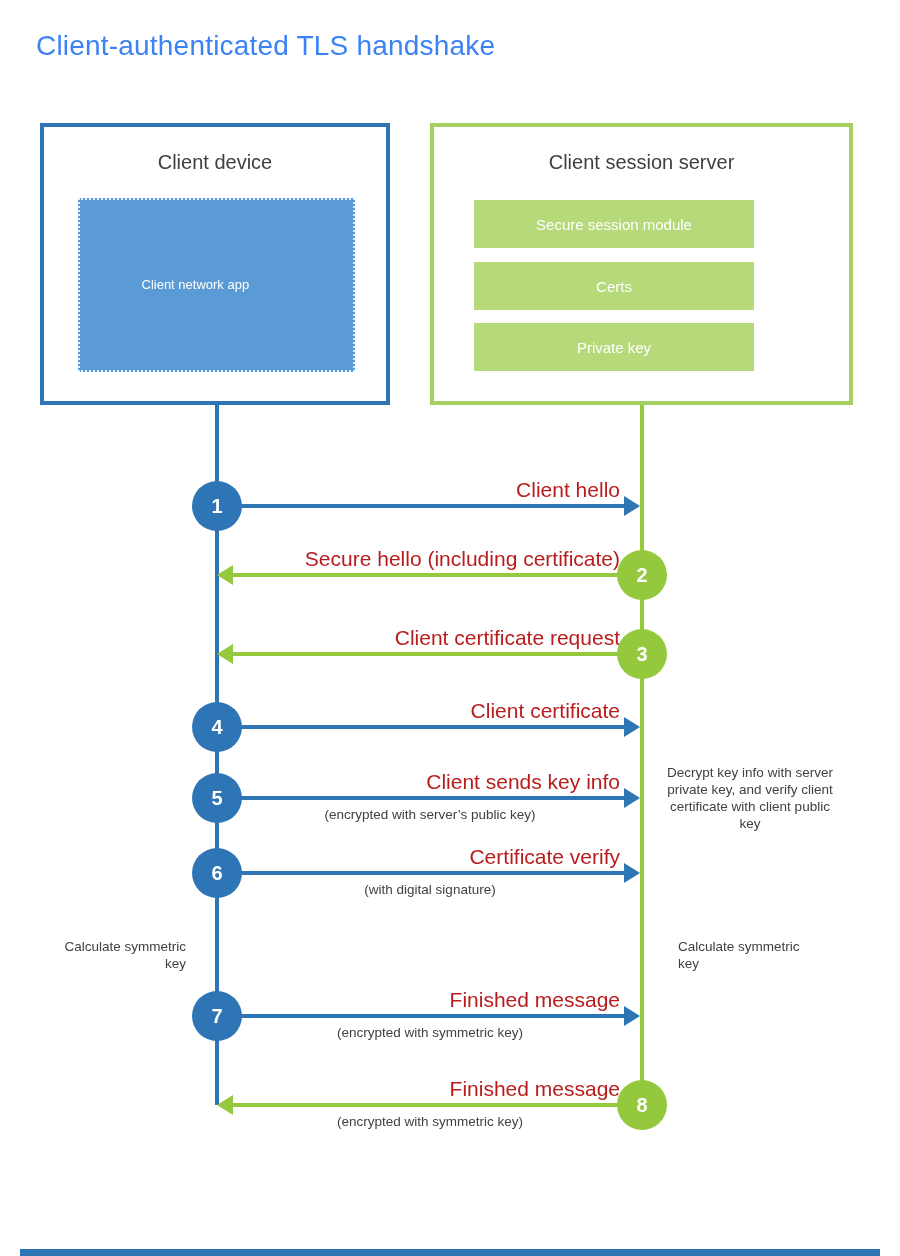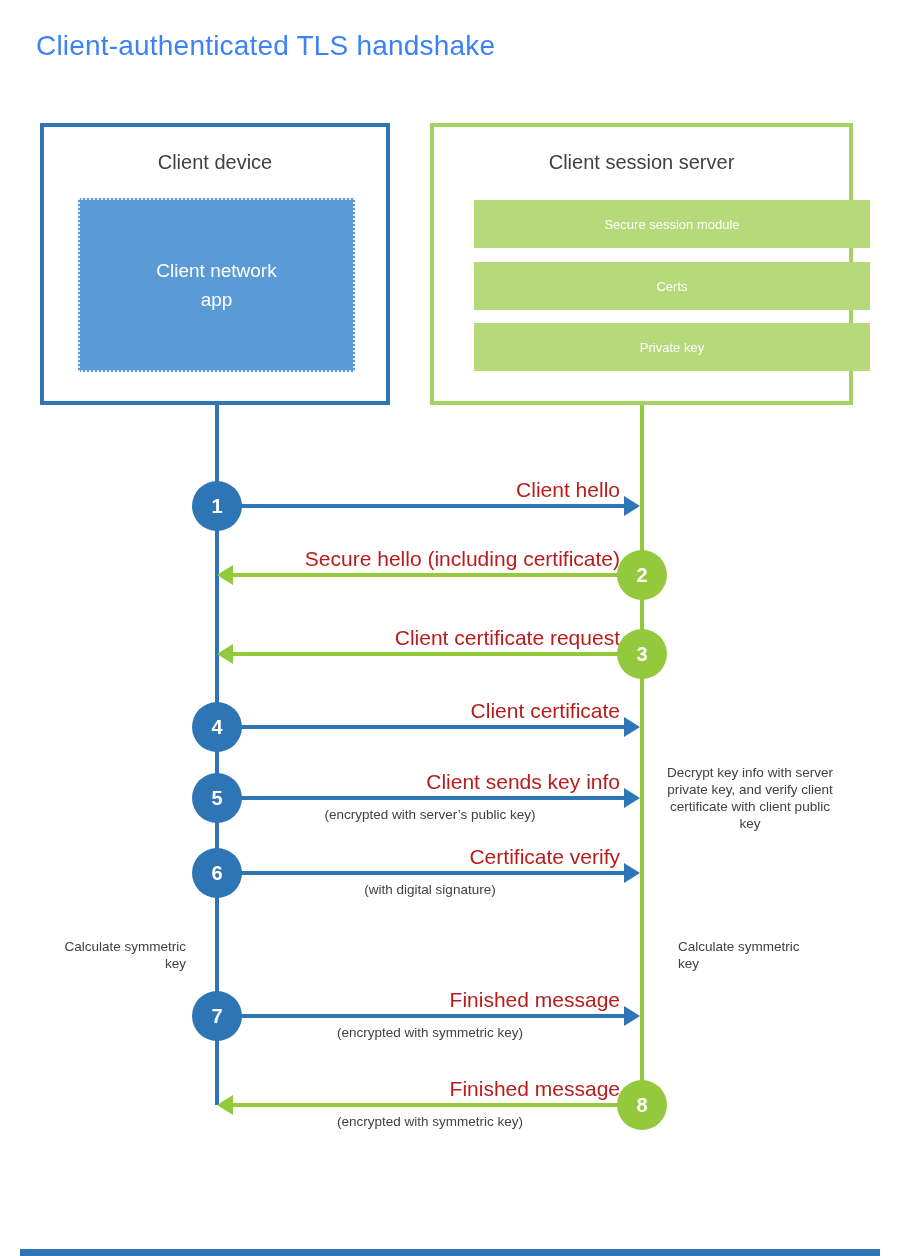--- a/index.html
+++ b/index.html
@@ -17,26 +17,26 @@
   .client-box { left:40px;  width:350px; border:4px solid #2e75b6; }
   .server-box { left:430px; width:423px; border:4px solid #a5d162; }
   .actor-title { margin-top:24px; text-align:center; font-size:20px; font-weight:normal; color:#3f4042; }
 
   .client-app {
     position:absolute; left:78px; top:198px; width:277px; height:174px;
     background:#5b9bd5; border:2px dotted rgba(255,255,255,.85);
     display:flex; align-items:center; justify-content:center;
   }
   .client-app .app-label {
-    width:150px; text-align:center; color:#ffffff; font-size:19px; line-height:1.55;
+    width:150px; text-align:left; color:#ffffff; font-size:13px; line-height:1.55;
   }
 
   .server-module {
-    position:absolute; left:474px; width:396px; height:48px;
-    background:#b6d97a; color:#ffffff; font-size:13px;
+    position:absolute; left:474px; width:280px; height:48px;
+    background:#b6d97a; color:#ffffff; font-size:15px;
     display:flex; align-items:center; justify-content:center;
   }
   .mod-0 { top:200px; } .mod-1 { top:262px; } .mod-2 { top:323px; }
 
   
   .lifeline { position:absolute; top:405px; width:4px; height:700px; }
   .lifeline.blue  { left:215px; background:#2e75b6; }
   .lifeline.green { left:640px; background:#94c83d; }
 
   

